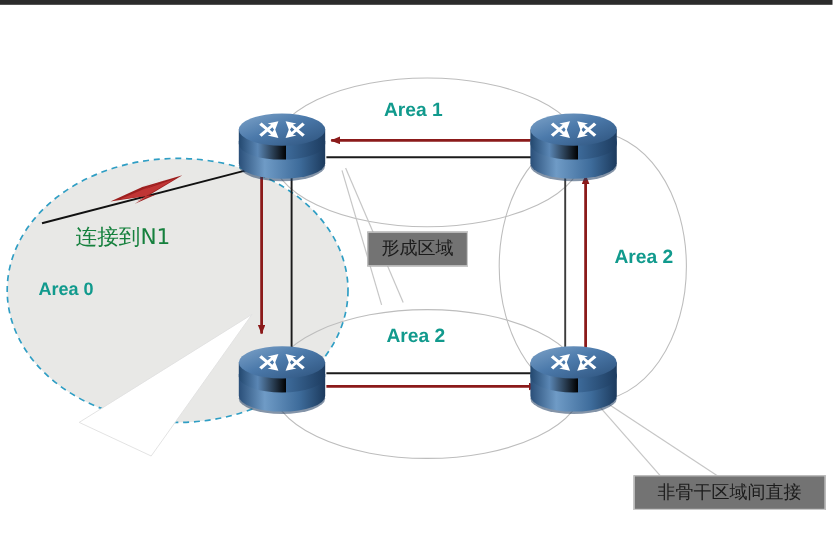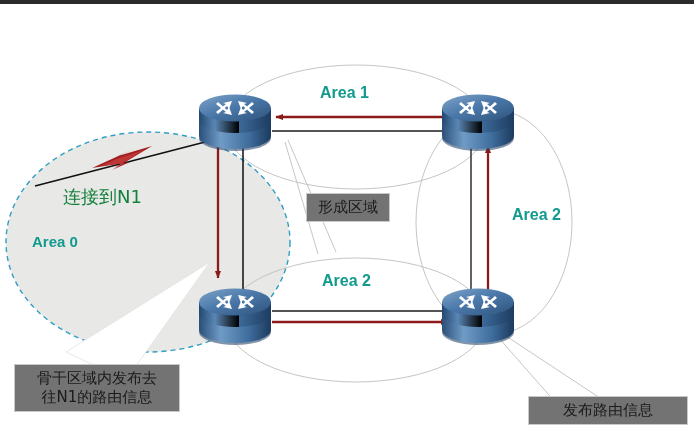--- a/index.html
+++ b/index.html
@@ -202,22 +202,18 @@
   <div class="arealabel" style="left:512px; top:206px;">Area 2</div>
 
   <div class="area0label" style="left:32px; top:233px;">Area 0</div>
 
   <div class="plaintext" style="left:63px; top:185px;">连接到N1</div>
 
   <div class="callout" style="left:306px; top:193px; width:84px;">
     <div>形成区域</div>
   </div>
 
-  <div class="callout" style="left:14px; top:364px; width:166px;">
-    <div>骨干区域内发布去</div>
-    <div>往N1的路由信息</div>
+
+  <div class="callout" style="left:528px; top:396px; width:160px;">
+    <div>非骨干区域间直接</div>
   </div>
 
-  <div class="callout" style="left:528px; top:396px; width:160px;">
-    <div>发布路由信息</div>
-  </div>
-
 </div>
 
 </body></html>

